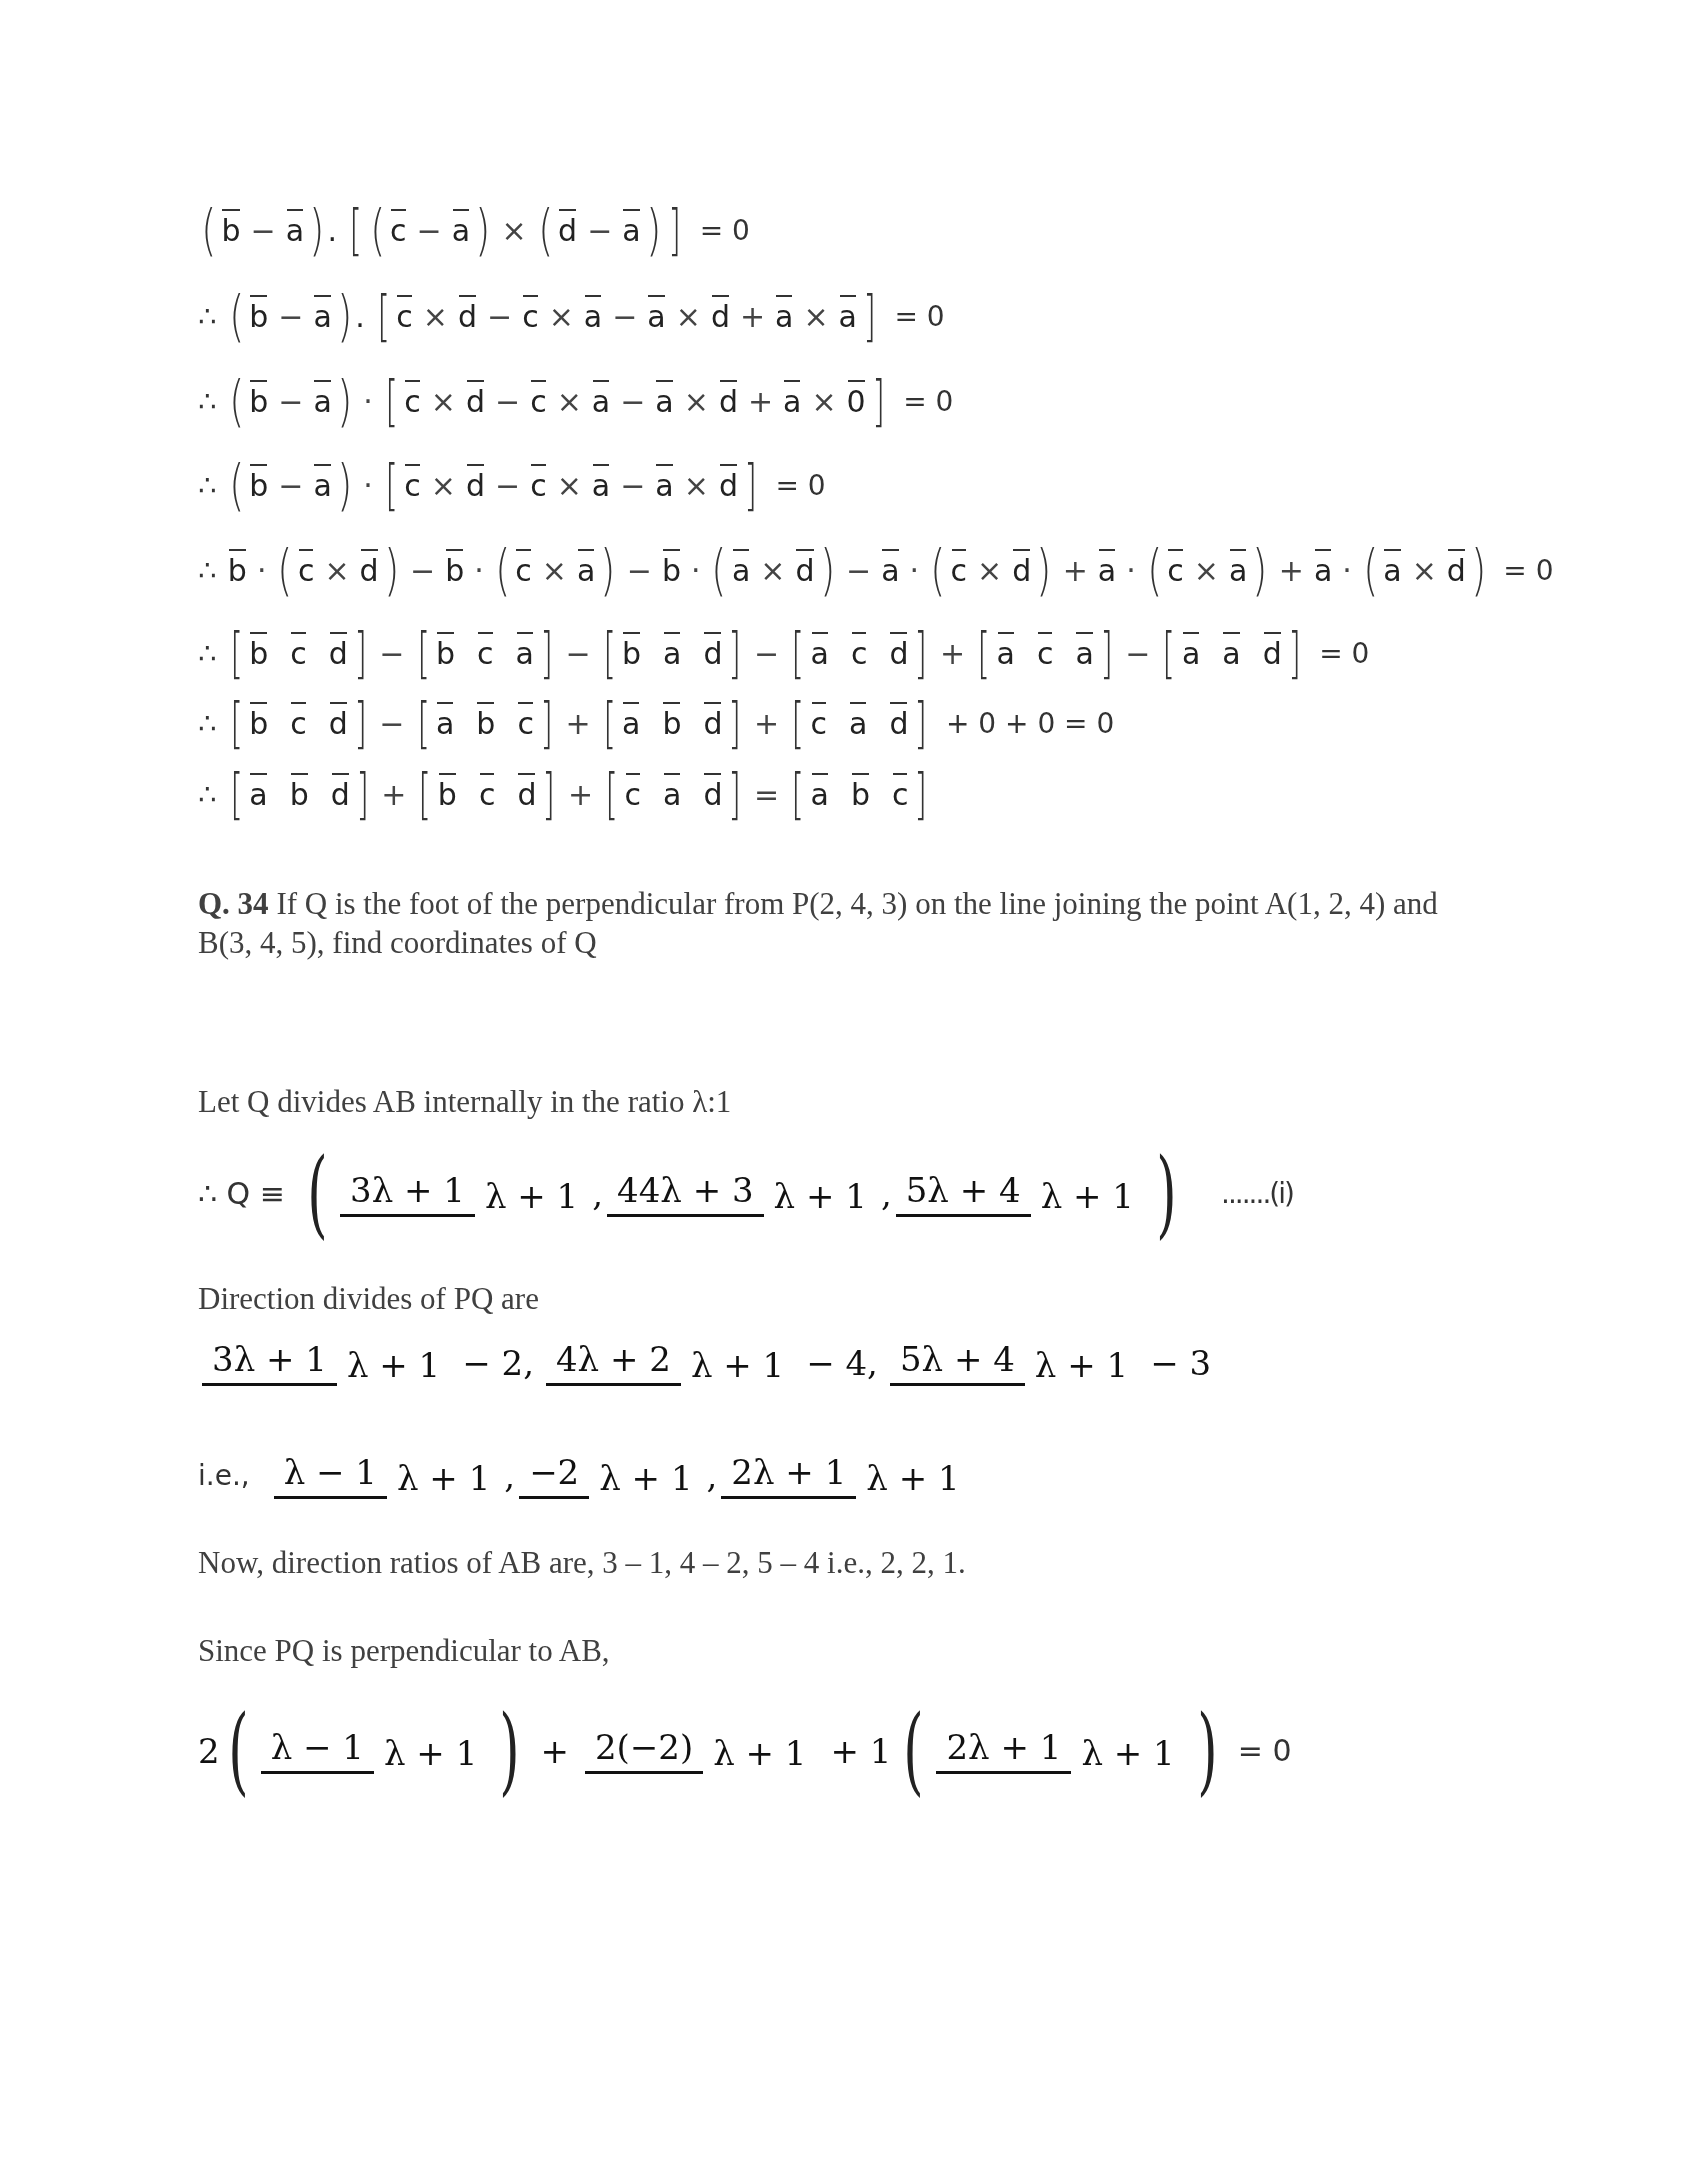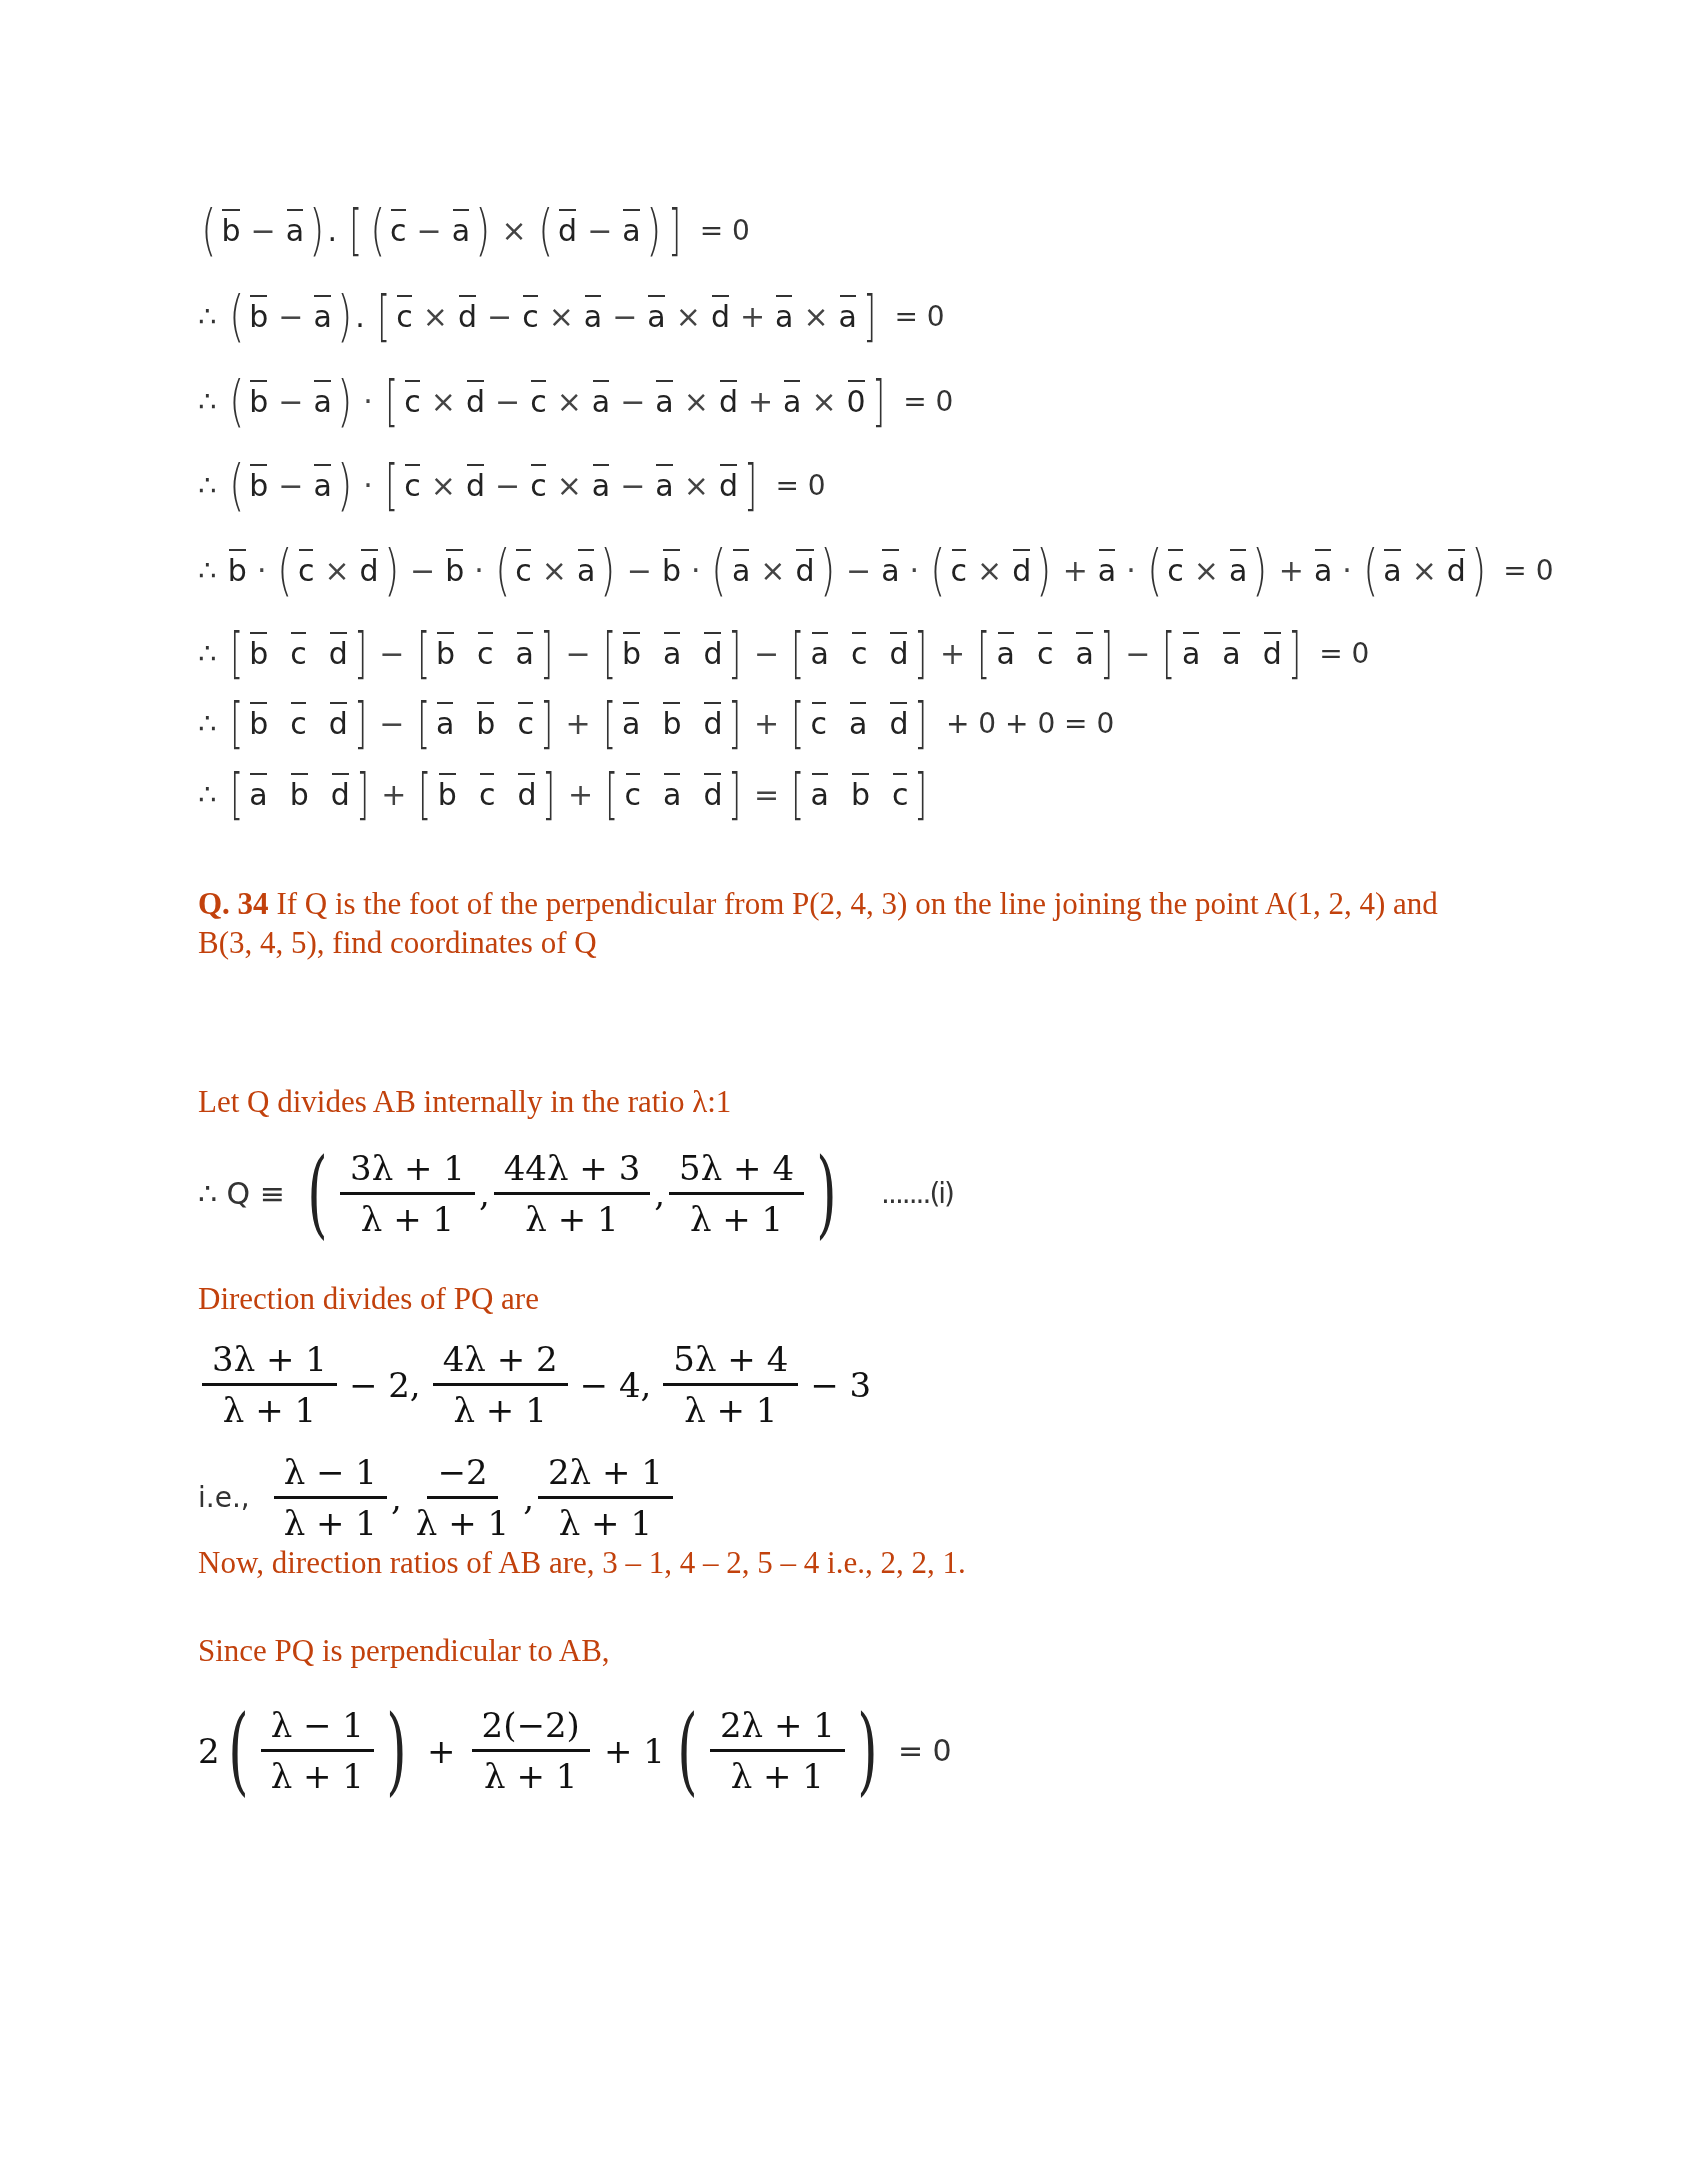--- a/index.html
+++ b/index.html
@@ -11,26 +11,26 @@
   .vec { display: inline-block; position: relative; padding: 0 2px; line-height: 1; }
   .vec::before { content: ""; position: absolute; left: 3px; right: 3px; top: -7px; border-top: 2px solid #333; }
   .big { font-size: 55px; font-weight: 200; line-height: 1; color: #333; transform: scaleX(0.7); display: inline-block; }
   .brk { font-size: 55px; font-weight: 200; line-height: 1; color: #333; display: inline-block; transform: scaleX(0.6); }
   .op { margin: 0 8px; color: #444; }
   .sp { display: inline-block; width: 18px; }
   .eq { margin-left: 14px; color: #333; font-size: 28px; }
   .therefore { margin-right: 10px; font-size: 28px; color: #333; }
 
   
-  .para { position: absolute; left: 198px; width: 1287px; font-family: "Liberation Serif", serif; font-size: 31px; line-height: 39px; color: #c2410c; }
+  .para { position: absolute; left: 198px; width: 1287px; font-family: "Liberation Serif", serif; font-size: 31px; line-height: 39px; color: #404040; }
   .para b { font-weight: bold; }
 
   
   .fline { position: absolute; left: 198px; display: flex; align-items: center; font-family: "DejaVu Serif", serif; font-size: 34px; color: #111; white-space: nowrap; }
-  .frac { display: inline-flex; flex-direction: column; align-items: center; margin: 0 4px; }
+  .frac { display: inline-flex; flex-direction: row; align-items: center; margin: 0 4px; }
   .frac .num { padding: 0 10px 4px 10px; border-bottom: 3px solid #111; }
   .frac .den { padding: 4px 10px 0 10px; }
   .paren { font-size: 95px; font-weight: 100; line-height: 1; display: inline-block; transform: scaleX(0.55); color: #222; }
   .sans { font-family: "DejaVu Sans", sans-serif; font-size: 30px; color: #333; }
   .dots { font-family: "DejaVu Sans", sans-serif; font-size: 28px; color: #333; margin-left: 36px; letter-spacing: -2px; }
 </style>
 </head>
 <body>
 
 <div class="page">

